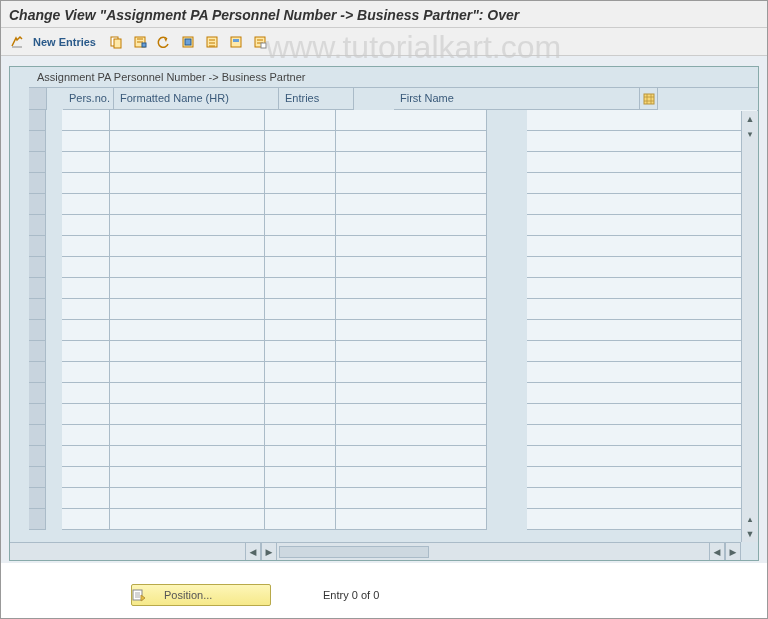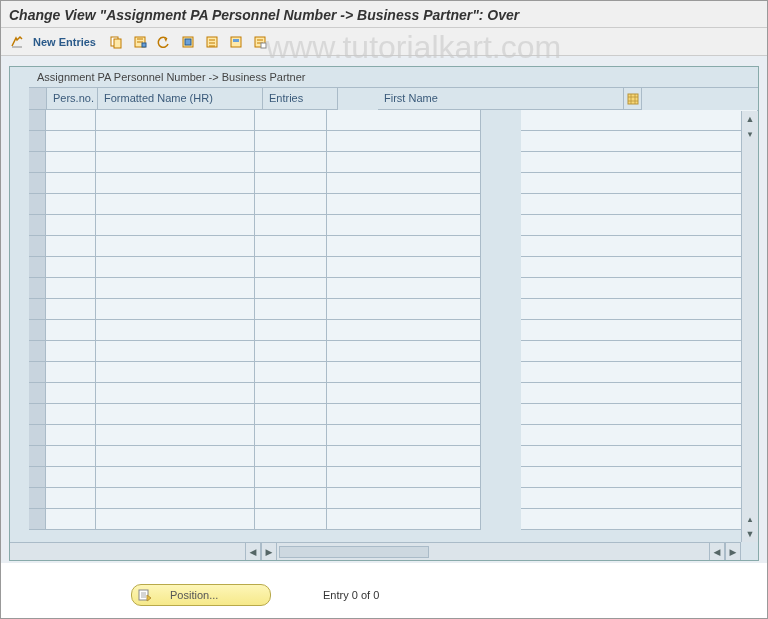--- a/index.html
+++ b/index.html
@@ -32,26 +32,26 @@
     .vscroll .arr { height: 16px; display:flex; align-items:center; justify-content:center; cursor: pointer; color: #566; font-size: 9px; }
     .vscroll .arr.sm { height: 14px; }
     
     .hscroll { position: absolute; left: 0; right: 17px; bottom: 0; height: 18px; background: #dce4ea; border-top: 1px solid #aabbc8; display: flex; align-items: center; }
     .hscroll .spacer-left { width: 235px; height: 100%; }
     .hscroll .arr { width: 16px; height: 100%; display:flex; align-items:center; justify-content:center; cursor: pointer; color:#566; font-size:9px; border-left:1px solid #aabbc8; border-right:1px solid #aabbc8; }
     .hscroll .track { flex: 0 0 150px; height: 12px; background: #cdd8e0; margin: 0 2px; border: 1px solid #aabbc8; position: relative; }
     .hscroll .spacer { flex: 1; }
     
     .footer { position: absolute; bottom: 12px; left: 0; right: 0; display: flex; align-items: center; padding: 0 20px; }
-    .pos-btn { margin-left: 110px; width: 140px; height: 22px; background: linear-gradient(#fdf6b8,#f6e98a); border: 1px solid #b8a94a; border-radius: 10px; display: flex; align-items: center; font-size: 11px; color: #555; cursor: pointer; padding: 0 6px; gap: 18px; }
+    .pos-btn { margin-left: 110px; width: 140px; height: 22px; background: linear-gradient(#fdf6b8,#f6e98a); border: 1px solid #b8a94a; border-radius: 2px; display: flex; align-items: center; font-size: 11px; color: #555; cursor: pointer; padding: 0 0; gap: 18px; }
     .pos-btn .ico { width: 14px; height: 14px; display:inline-flex; align-items:center; justify-content:center; }
     .entry-txt { margin-left: 52px; font-size: 11px; color: #333; }
     
     
-    .c0 { width: 51px; }
+    .c0 { width: 51px; margin-left: 16px; }
     .c1 { width: 165px; }
     .c2 { width: 75px; }
     .c3 { width: 160px; }
     .c4 { width: 246px; margin-left: 40px; }
     
     svg { display: block; }
   </style>
 </head>
 <body>
 

